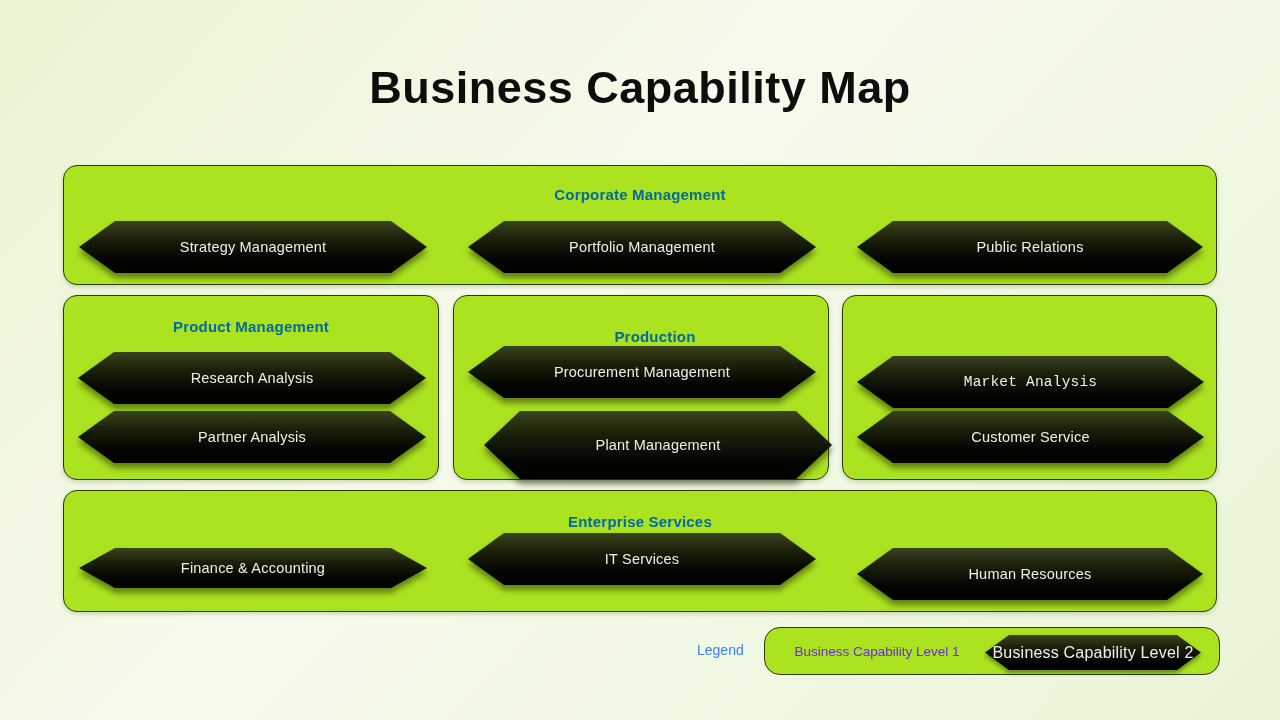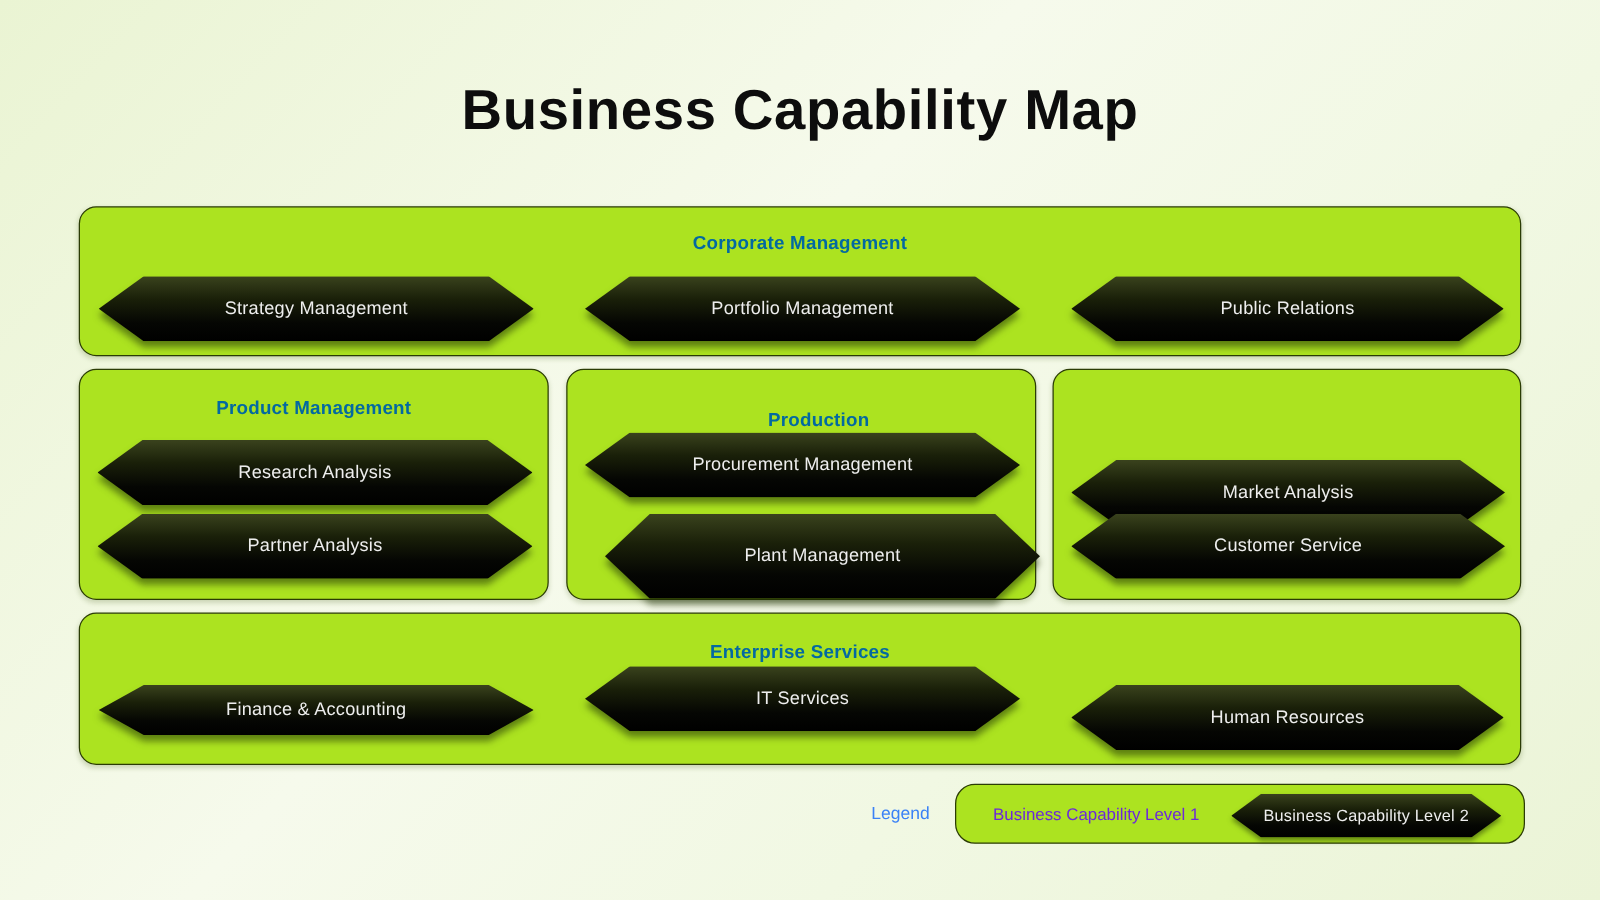--- a/index.html
+++ b/index.html
@@ -40,21 +40,21 @@
   .hex {
     width: 100%; height: 100%;
     clip-path: polygon(0 50%, 36px 0, calc(100% - 36px) 0, 100% 50%, calc(100% - 36px) 100%, 36px 100%);
     background: linear-gradient(180deg, #3a431d 0%, #1a2009 35%, #050603 72%, #000000 100%);
     display: flex; align-items: center; justify-content: center;
     color: #eeeeee; font-size: 14.5px; letter-spacing: 0.2px;
     text-align: center;
   }
   .hex-sm {
     clip-path: polygon(0 50%, 24px 0, calc(100% - 24px) 0, 100% 50%, calc(100% - 24px) 100%, 24px 100%);
-    font-size: 13px;
+    font-size: 16px;
     text-align: right;
   }
 
   .legend-label {
     position: absolute; left: 697px; top: 642px;
     font-size: 14px; color: #3b82f6;
   }
   .legend-box {
     position: absolute; left: 764px; top: 627px; width: 456px; height: 48px;
     background: #ace320;
@@ -116,21 +116,21 @@
       </div>
     </div>
     <div class="hex-wrap" style="left:30px; top:115px; width:348px; height:68px;">
       <div class="hex">
         <span>Plant Management</span>
       </div>
     </div>
   </section>
 
   <section class="group-box" style="left:842px; top:295px; width:375px; height:185px;">
-    <div class="hex-wrap" style="left:14px; top:72px; width:347px; height:52px;">
+    <div class="hex-wrap" style="left:14px; top:60px; width:347px; height:52px;font-family:Liberation Mono, monospace;">
       <div class="hex">
         <span>Market Analysis</span>
       </div>
     </div>
     <div class="hex-wrap" style="left:14px; top:115px; width:347px; height:52px;">
       <div class="hex">
         <span>Customer Service</span>
       </div>
     </div>
   </section>

